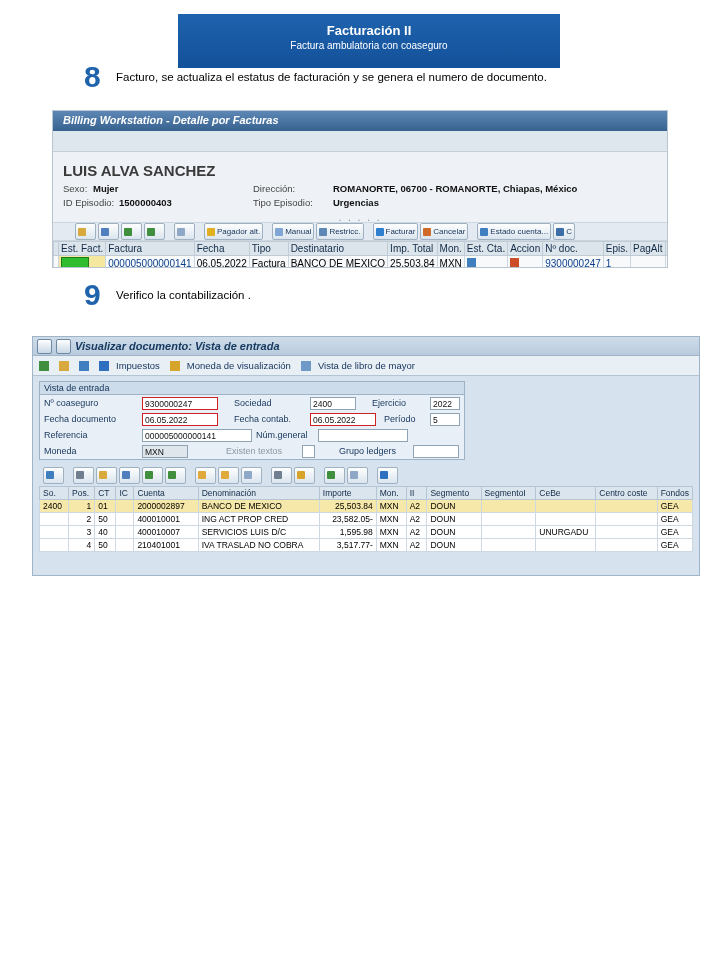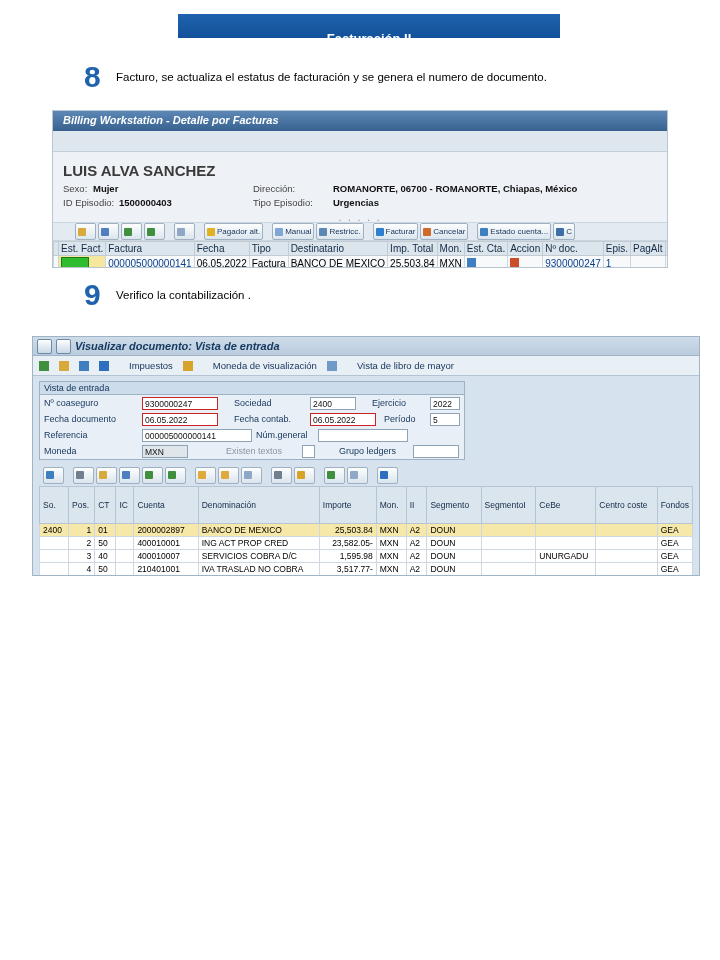--- a/index.html
+++ b/index.html
@@ -22,27 +22,27 @@
     position: absolute;
     left: 0; top: 0;
     width: 720px;
     height: 60px;
   }
   .banner {
     position: absolute;
     left: 178px;
     top: 14px;
     width: 382px;
-    height: 24px;
+    height: 54px;
     background: #1e5fa8;
     background: linear-gradient(to bottom, #1f62ad 0%, #13519a 100%);
     color: #ffffff;
     text-align: center;
     box-sizing: border-box;
-    padding-top: 17px;
+    padding-top: 9px;
   }
   .banner-title {
     font-size: 13px;
     font-weight: bold;
     line-height: 16px;
   }
   .banner-sub {
     font-size: 10px;
     line-height: 13px;
   }
@@ -249,21 +249,21 @@
     height: 19px;
     background: #e8eff5;
     border-bottom: 1px solid #b3c4d4;
     display: flex;
     align-items: center;
     gap: 10px;
     padding-left: 6px;
     font-size: 9.5px;
     color: #14325c;
   }
-  .mitem { display: flex; align-items: center; gap: 20px; white-space: nowrap;}
+  .mitem { display: flex; align-items: center; gap: 7px; white-space: nowrap;}
   .sap-body { padding: 5px 6px; }
 
   .panel {
     border: 1px solid #9db2c5;
     background: #e8eff6;
     width: 424px;
   }
   .panel-h {
     background: #ccdcea;
     font-size: 9px;
@@ -319,21 +319,21 @@
     width: 100%;
     border-collapse: collapse;
     font-size: 8.5px;
     margin-top: 2px;
   }
   .itable th {
     background: #dbe5ed;
     border: 1px solid #b6c5d3;
     font-weight: normal;
     text-align: left;
-    padding: 13px 3px;
+    padding: 1px 3px;
     color: #102a47;
     white-space: nowrap;
   }
   .itable td {
     border: 1px solid #cdd8e2;
     padding: 1px 3px;
     background: #ffffff;
     white-space: nowrap;
   }
   .itable tr.hl td { background: #f6e8a8; }
@@ -649,21 +649,21 @@
           <td></td>
           <td></td>
           <td>GEA</td>
         </tr>
         <tr>
           <td></td>
           <td class="r">3</td>
           <td>40</td>
           <td></td>
           <td>400010007</td>
-          <td>SERVICIOS COBRA D/C</td>
+          <td>SERVICIOS LUIS D/C</td>
           <td class="r">1,595.98</td>
           <td>MXN</td>
           <td>A2</td>
           <td>DOUN</td>
           <td></td>
           <td>UNURGADU</td>
           <td></td>
           <td>GEA</td>
         </tr>
         <tr>

